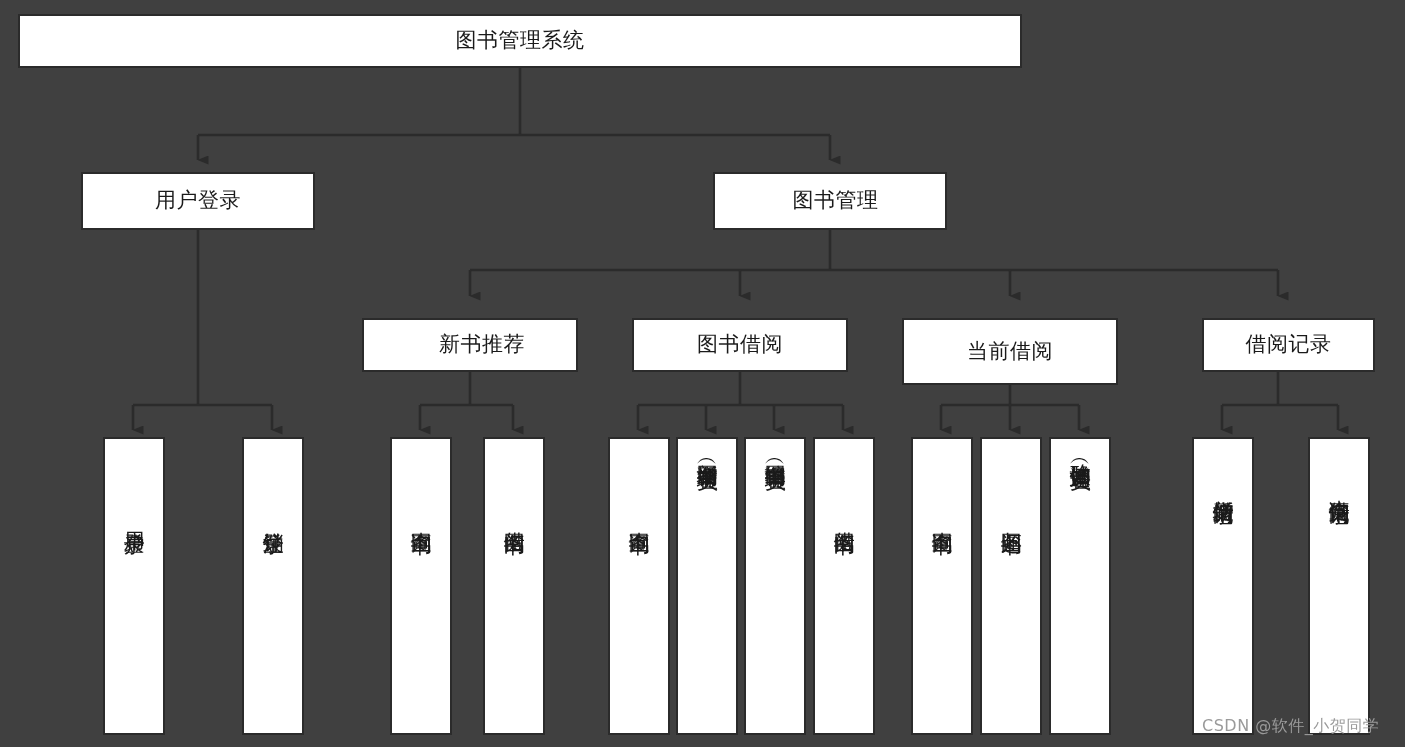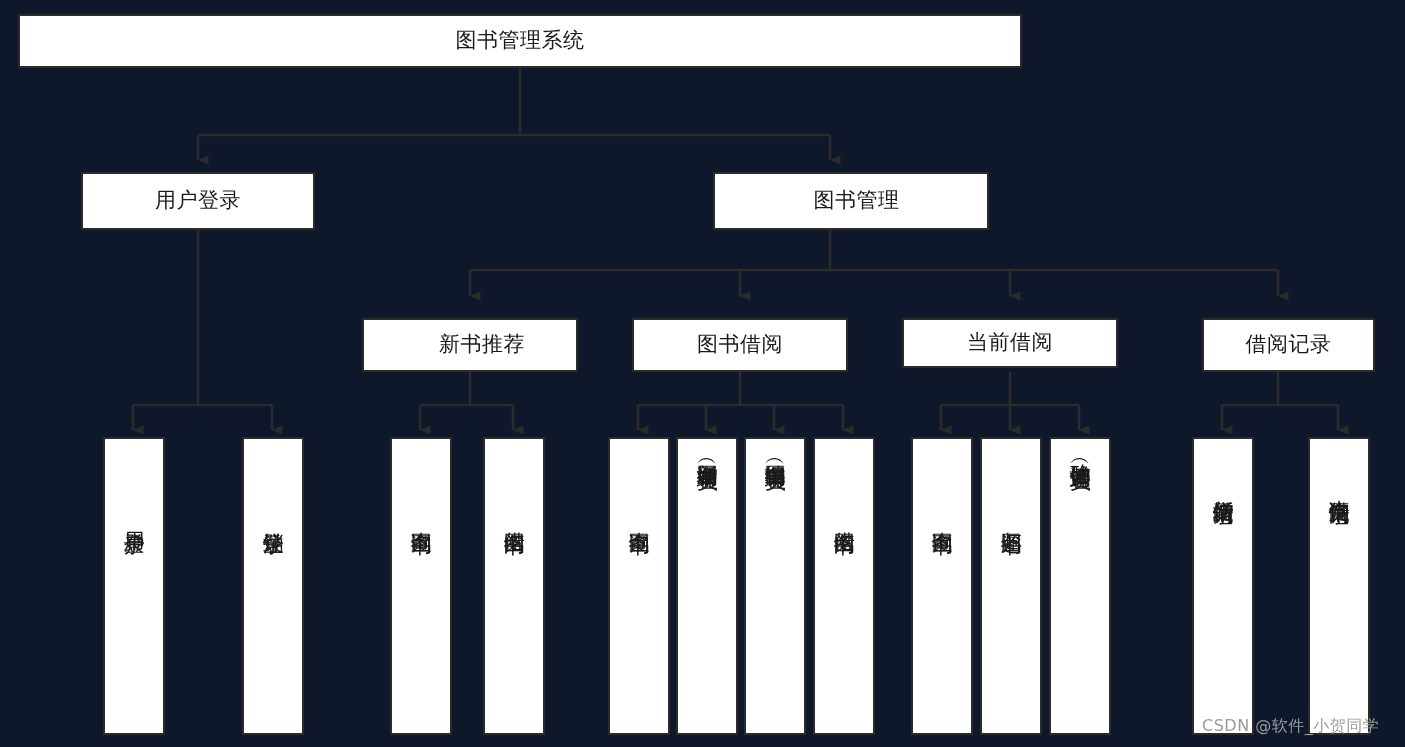--- a/index.html
+++ b/index.html
@@ -8,21 +8,21 @@
     padding: 0;
     background: #ffffff;
   }
   body {
     font-family: "DejaVu Sans", "Liberation Sans", sans-serif;
   }
   #diagram-root {
     position: relative;
     width: 1405px;
     height: 747px;
-    background: #0f172a;
+    background: #404040;
     overflow: hidden;
   }
   #diagram-svg {
     position: absolute;
     left: 0;
     top: 0;
     width: 1405px;
     height: 747px;
   }
   .node {
@@ -122,31 +122,31 @@
     </g>
   </svg>
 
   <div class="node horiz" style="left:18px; top:14px; width:1004px; height:54px;">
     <span class="label">图书管理系统</span>
   </div>
 
   <div class="node horiz" style="left:81px; top:172px; width:234px; height:58px;">
     <span class="label">用户登录</span>
   </div>
-  <div class="node horiz" style="left:713px; top:172px; width:276px; height:58px;padding-left:11px;">
+  <div class="node horiz" style="left:713px; top:172px; width:234px; height:58px;padding-left:11px;">
     <span class="label">图书管理</span>
   </div>
 
   <div class="node horiz" style="left:362px; top:318px; width:216px; height:54px;padding-left:24px;">
     <span class="label">新书推荐</span>
   </div>
   <div class="node horiz" style="left:632px; top:318px; width:216px; height:54px;">
     <span class="label">图书借阅</span>
   </div>
-  <div class="node horiz" style="left:902px; top:318px; width:216px; height:50px;">
+  <div class="node horiz" style="left:902px; top:318px; width:216px; height:67px;">
     <span class="label">当前借阅</span>
   </div>
   <div class="node horiz" style="left:1202px; top:318px; width:173px; height:54px;">
     <span class="label">借阅记录</span>
   </div>
 
   <div class="node vert" style="left:103px; top:437px; width:62px; height:298px; padding-top:76px;">
     <span class="label">用户登录</span>
   </div>
   <div class="node vert" style="left:242px; top:437px; width:62px; height:298px; padding-top:76px;">

